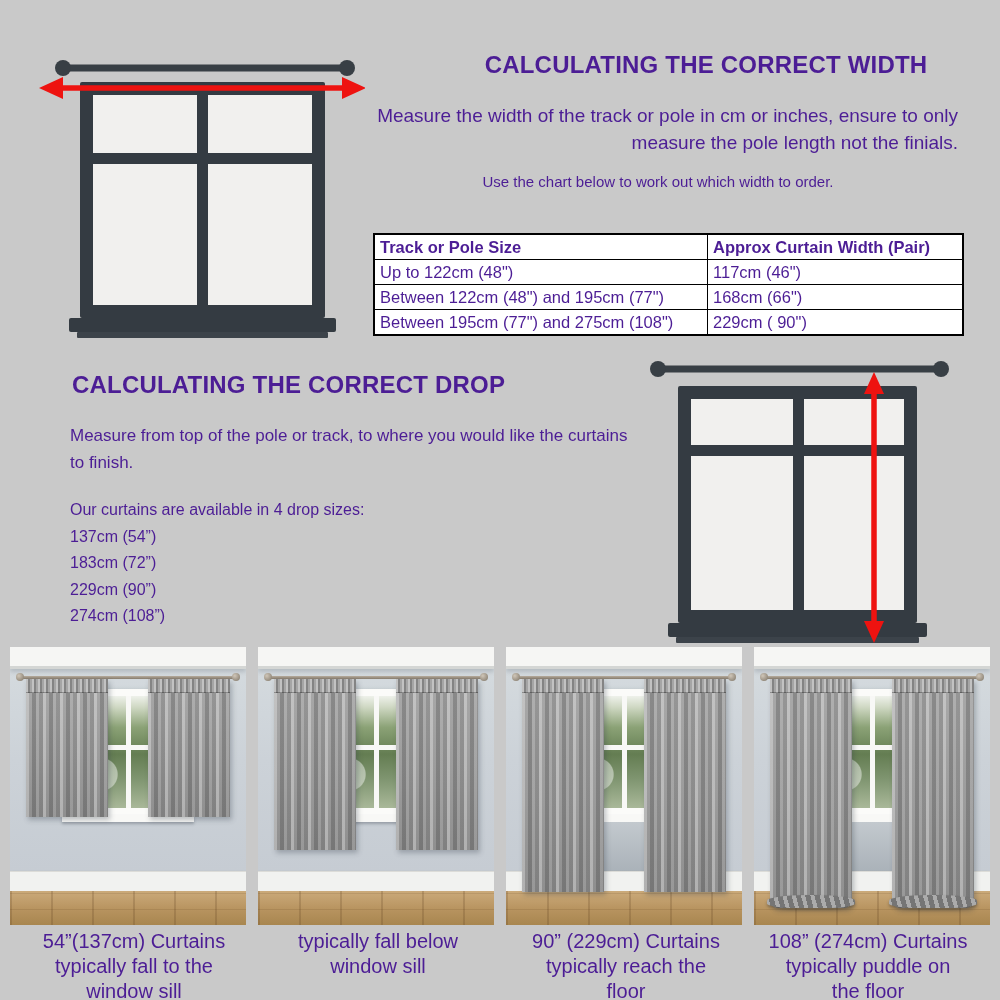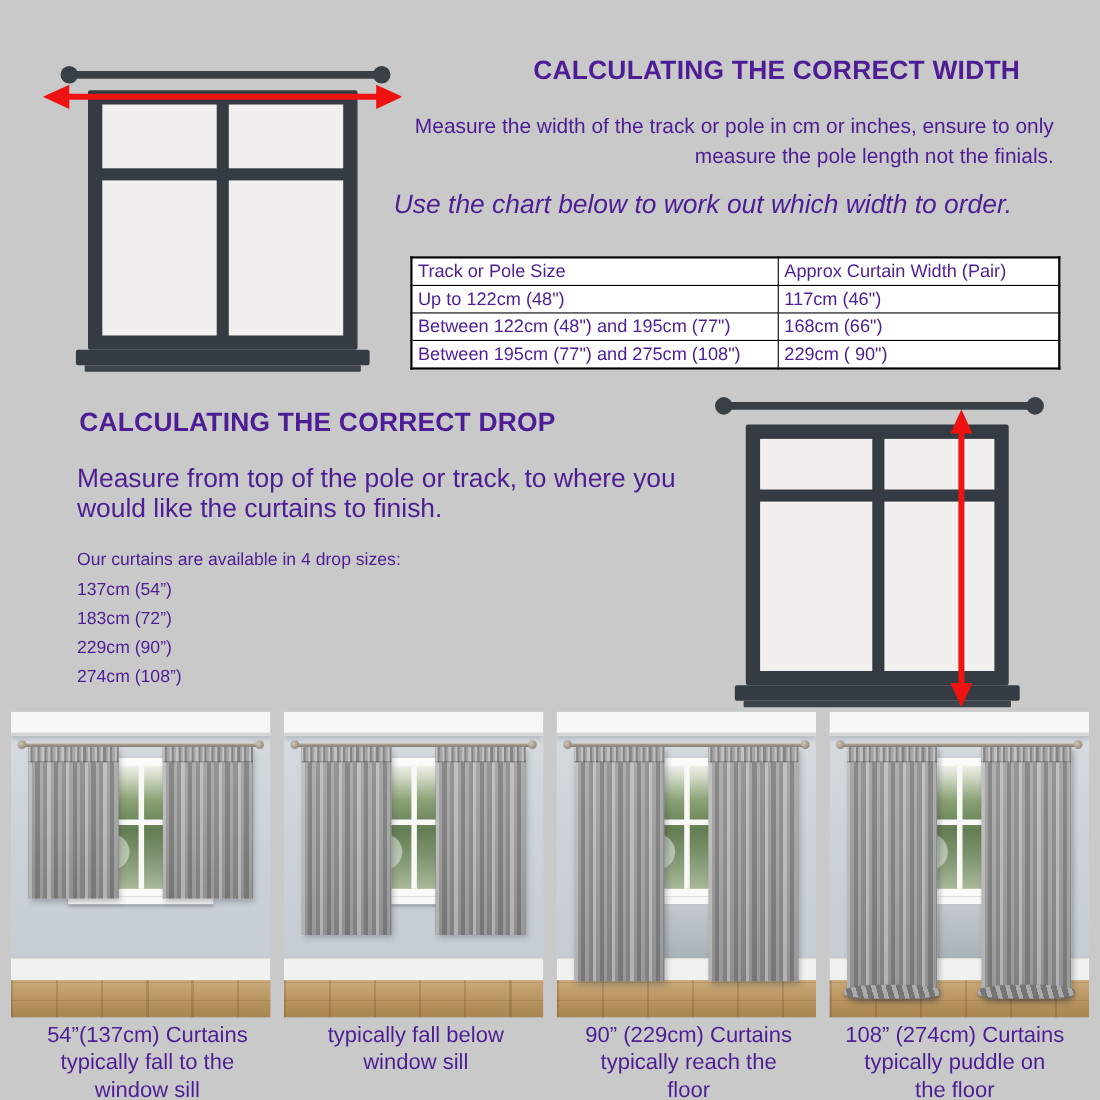--- a/index.html
+++ b/index.html
@@ -8,34 +8,34 @@
     background:#c9c9c9; overflow:hidden;
     font-family:"Liberation Sans", sans-serif; color:#4c1d95;
   }
   .abs { position:absolute; }
 
   
   .h-width { left:452px; top:51px; width:508px; text-align:center;
              font-size:24px; font-weight:bold; letter-spacing:.2px; }
   .p-width1 { left:358px; top:102px; width:600px; text-align:right;
               font-size:19px; line-height:27px; }
-  .p-width2 { left:358px; top:173px; width:600px; text-align:left; font-size:24px;font-style:italic; }
+  .p-width2 { left:358px; top:173px; width:600px; text-align:center; font-size:15px; }
 
   .h-drop { left:72px; top:371px; font-size:24px; font-weight:bold; letter-spacing:.2px; }
-  .p-drop { left:70px; top:422px; width:560px; font-size:24px; line-height:27px; }
+  .p-drop { left:70px; top:422px; width:560px; font-size:17px; line-height:27px; }
   .drop-sizes { left:70px; top:497px; font-size:16px; line-height:26.5px; }
 
   
   .size-table { left:373px; top:233px; }
   .size-table table { border-collapse:collapse; background:#ffffff;
       font-size:16.5px; border:2.5px solid #000; }
   .size-table th, .size-table td {
       border:1.5px solid #000; padding:1px 5px; height:22px;
       text-align:left; white-space:nowrap; font-weight:normal; }
-  .size-table th { font-weight:normal;margin-left:48px; }
+  .size-table th { font-weight:bold;margin-left:48px; }
   .size-table .c1 { width:322px; } .size-table .c2 { width:244px; }
 
   
   .photo { top:647px; width:236px; height:278px; background:#ced4da; overflow:hidden;
            box-shadow:inset 0 0 26px rgba(70,80,90,.10); }
   .photo-1 { left:10px; } .photo-2 { left:258px; } .photo-3 { left:506px; } .photo-4 { left:754px; }
 
   .ceiling { left:0; right:0; top:0; height:19px; background:#f6f6f4;
              border-bottom:3px solid #d4d6d4; box-shadow:0 3px 4px rgba(90,100,110,.25); }
   .wall { left:0; right:0; top:22px; height:202px;

